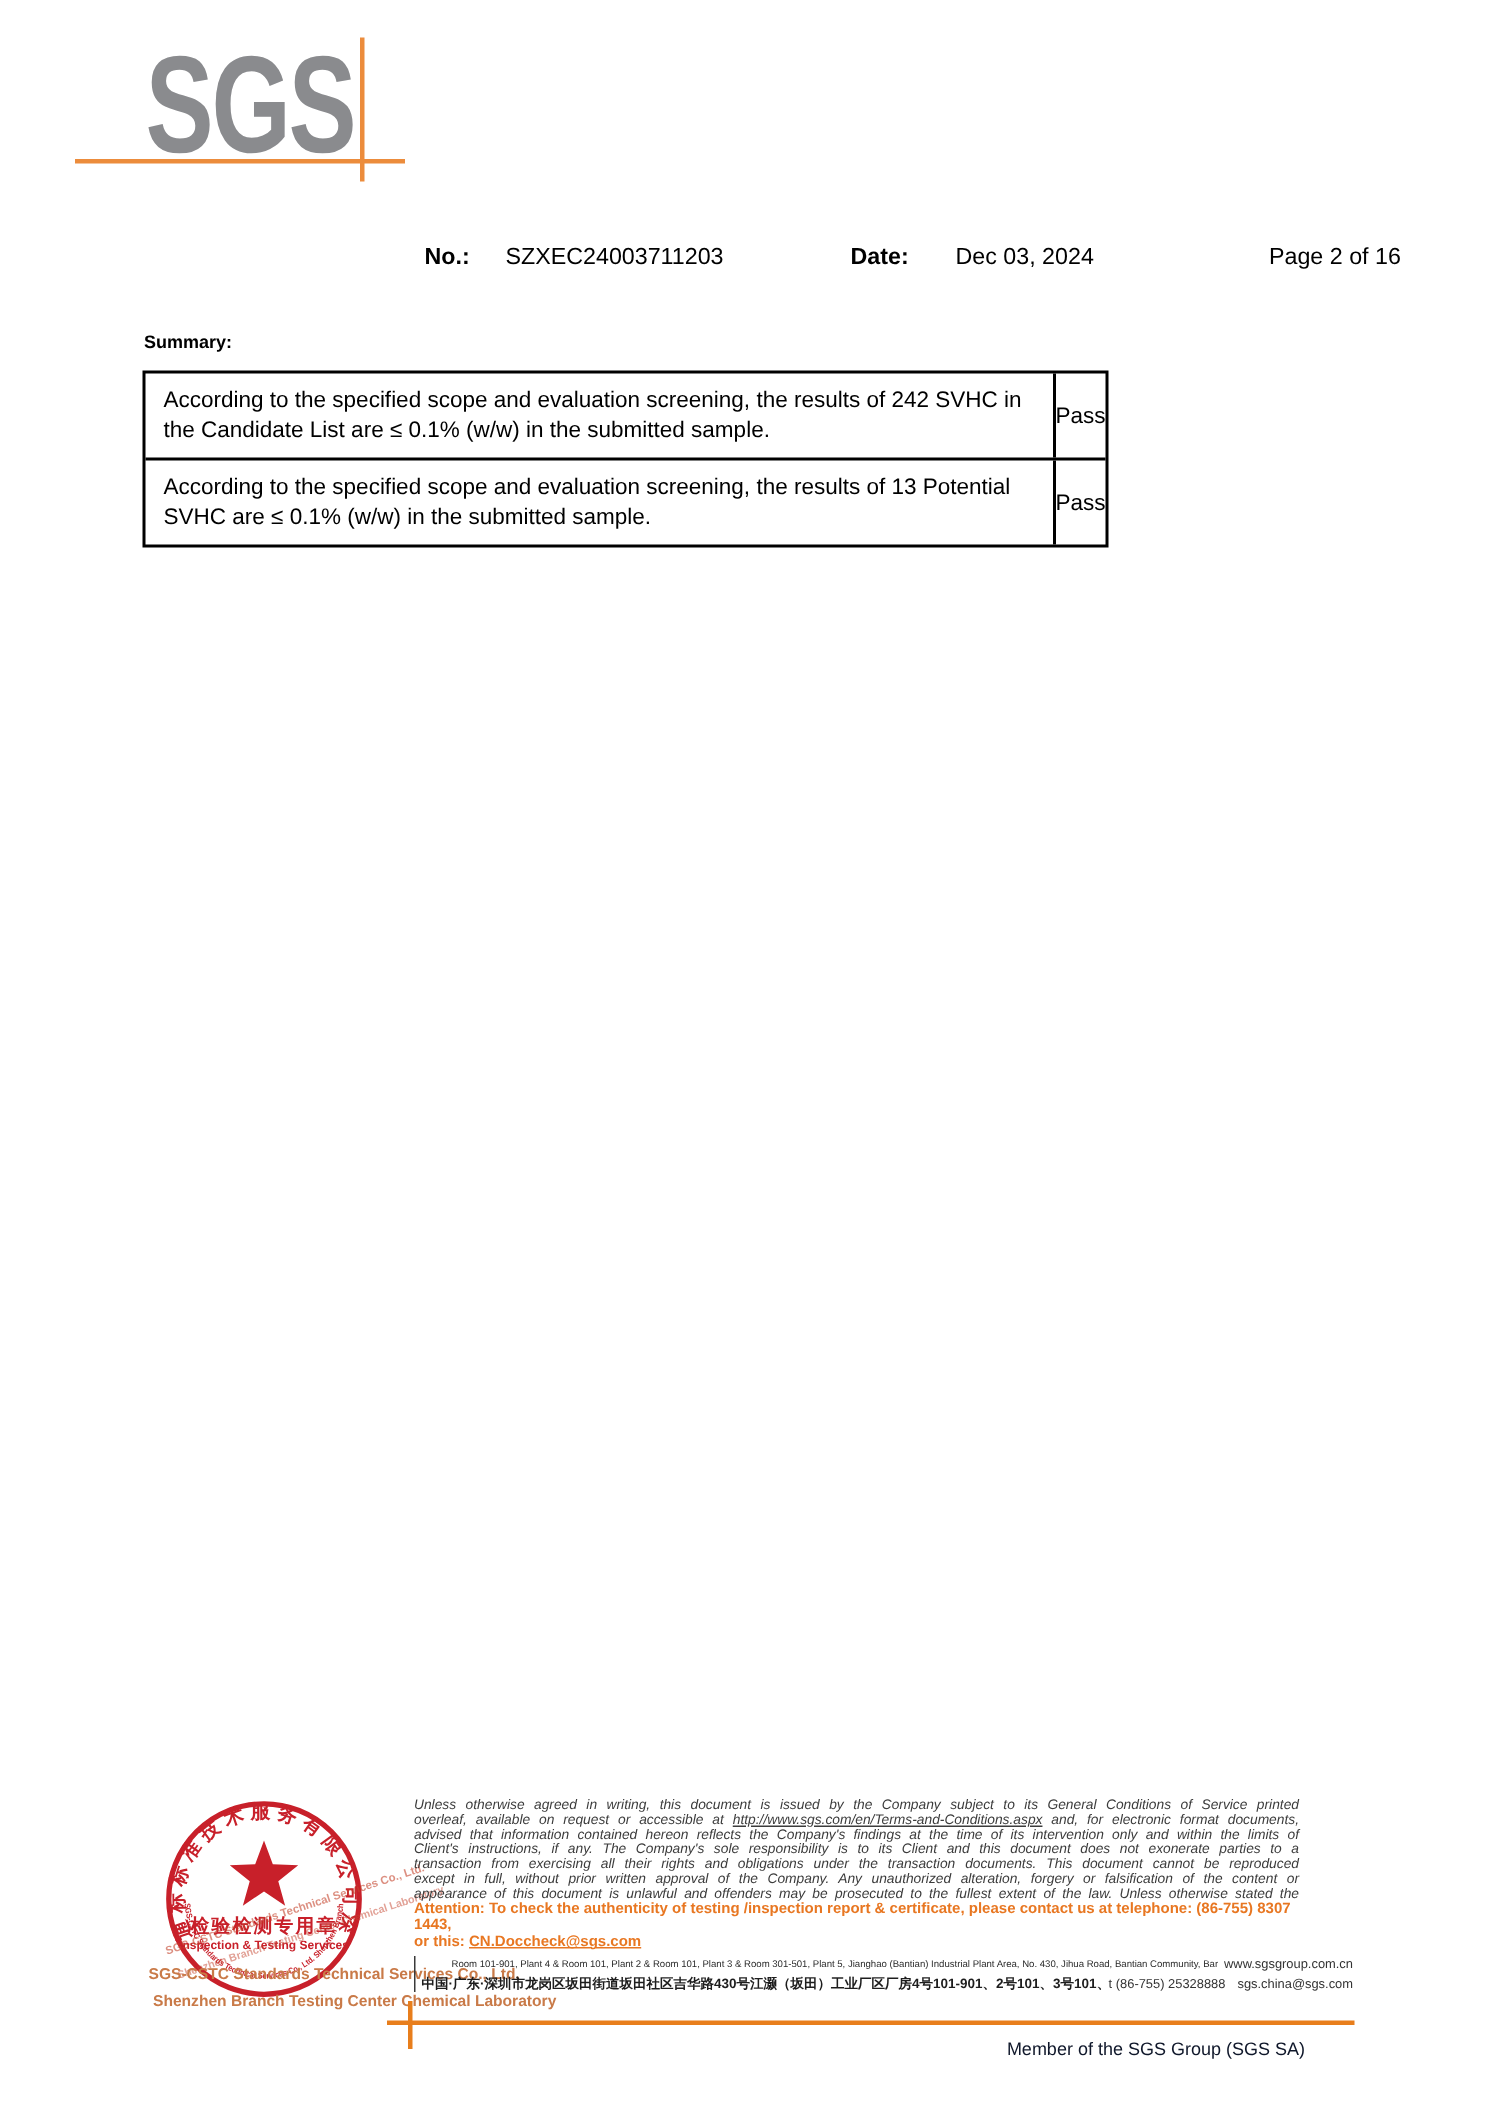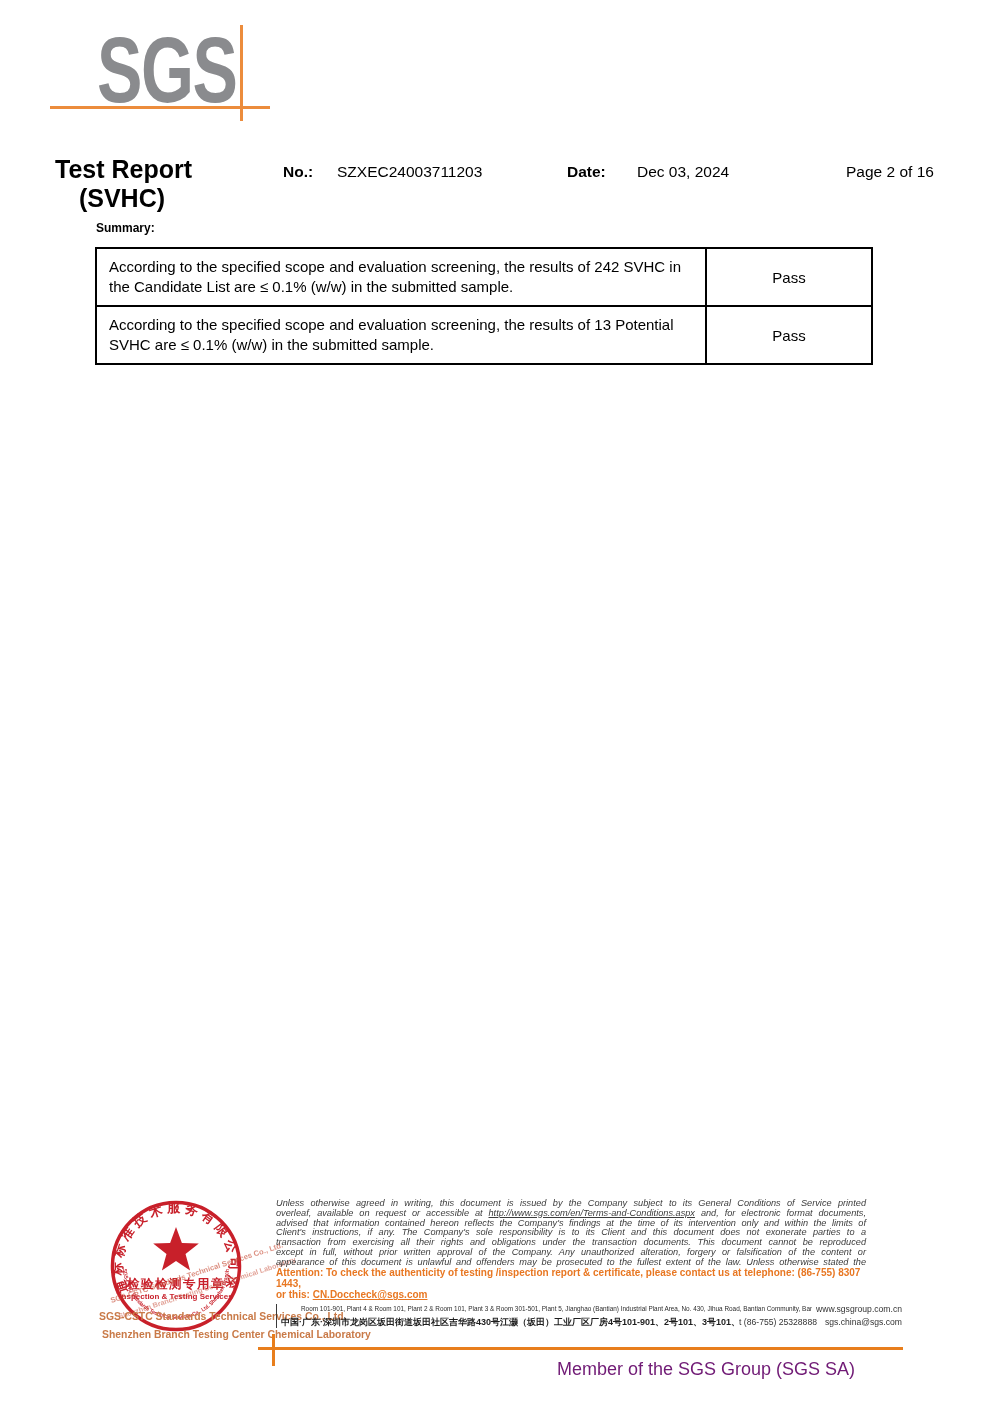--- a/index.html
+++ b/index.html
@@ -21,47 +21,47 @@
   .hdr { position:absolute; top:163px; font-size:15.5px; color:#000; white-space:nowrap; }
   .hdr.b { font-weight:bold; }
   .hdr-no-label   { left:283px; }
   .hdr-no-value   { left:337px; }
   .hdr-date-label { left:567px; }
   .hdr-date-value { left:637px; }
   .hdr-page       { left:846px; }
 
   
   .summary-heading { position:absolute; left:96px; top:221px; font-size:12px; font-weight:bold; color:#000; }
-  .sum-table { position:absolute; left:95px; top:247px; width:778px; border:2px solid #000; background:#fff; }
+  .sum-table { position:absolute; left:95px; top:247px; width:644px; border:2px solid #000; background:#fff; }
   .sum-row { display:flex; }
   .sum-row + .sum-row { border-top:2px solid #000; }
   .sum-desc { width:610px; border-right:2px solid #000; padding:8px 18px 8px 12px;
               font-size:15px; line-height:20px; color:#000; }
   .sum-res { flex:1; display:flex; align-items:center; justify-content:center;
              font-size:15px; color:#000; }
 
   
   .foot-col { position:absolute; left:276px; top:1199px; width:626px; }
   .dl { width:590px; font-size:9.2px; line-height:9.75px; color:#3c3c3c;
         text-align:justify; text-align-last:justify; white-space:normal;font-style:italic; }
   .dl.last { text-align-last:left; }
   .url { text-decoration:underline; }
   .attn { width:592px; font-size:10px; font-weight:bold; color:#e87722; line-height:10.6px; margin-top:1px; }
   .addr-block { margin-top:3px; border-left:1.5px solid #3a3a3a; padding-left:4px; width:626px; }
-  .addr-row1 { display:flex; align-items:center;margin-left:20px; }
+  .addr-row1 { display:flex; align-items:flex-end;margin-left:20px; }
   .addr-en { flex:1; font-size:6.4px; color:#2b2b2b; line-height:8px; white-space:nowrap; overflow:hidden; }
   .addr-web { font-size:8.6px; color:#333; margin-left:4px; white-space:nowrap; }
   .addr-row2 { display:flex; align-items:center; margin-top:2px; }
   .addr-cn { flex:1; font-size:9px; font-weight:bold; color:#1d1d1d; line-height:12px; white-space:nowrap; overflow:hidden; }
   .addr-tel { font-size:8.6px; color:#333; margin:0 8px 0 4px; white-space:nowrap; }
   .addr-mail { font-size:8.6px; color:#333; white-space:nowrap; }
 
   .foot-rule  { position:absolute; left:258px; top:1347px; width:645px; height:3px; background:#e87e1c; }
   .foot-tick  { position:absolute; left:272px; top:1334px; width:2.5px; height:32px; background:#e87e1c; }
-  .member { position:absolute; right:145px; top:1359px; font-size:18px; color:#701a75; }
+  .member { position:absolute; right:130px; top:1359px; font-size:12px; color:#0f172a; }
 
   
   .stamp { position:absolute; left:101px; top:1191px; width:150px; height:150px; }
   .stamp svg text { font-family:"Liberation Sans","DejaVu Sans",sans-serif; }
   .company-l1 { position:absolute; left:99px;  top:1311px; font-size:10.4px; font-weight:bold;
                 color:#c97a48; white-space:nowrap; }
   .company-l2 { position:absolute; left:102px; top:1329px; font-size:10.4px; font-weight:bold;
                 color:#c97a48; white-space:nowrap; }
   .wm { position:absolute; font-weight:bold; color:rgba(197,68,45,0.6); white-space:nowrap;
         transform:rotate(-18deg); transform-origin:left bottom; }
@@ -72,24 +72,20 @@
 <body>
 
 <div class="page">
 
   <div>
     <div class="logo-text">SGS</div>
     <div class="logo-hline"></div>
     <div class="logo-vline"></div>
   </div>
 
-  <div class="title-block">
-    <div class="title-l1">Test Report</div>
-    <div class="title-l2">(SVHC)</div>
-  </div>
   <div class="hdr b hdr-no-label">No.:</div>
   <div class="hdr hdr-no-value">SZXEC24003711203</div>
   <div class="hdr b hdr-date-label">Date:</div>
   <div class="hdr hdr-date-value">Dec 03, 2024</div>
   <div class="hdr hdr-page">Page 2 of 16</div>
 
   <div class="summary-heading">Summary:</div>
   <div class="sum-table">
     <div class="sum-row">
       <div class="sum-desc">According to the specified scope and evaluation screening, the results of 242 SVHC in the Candidate List are ≤ 0.1% (w/w) in the submitted sample.</div>

